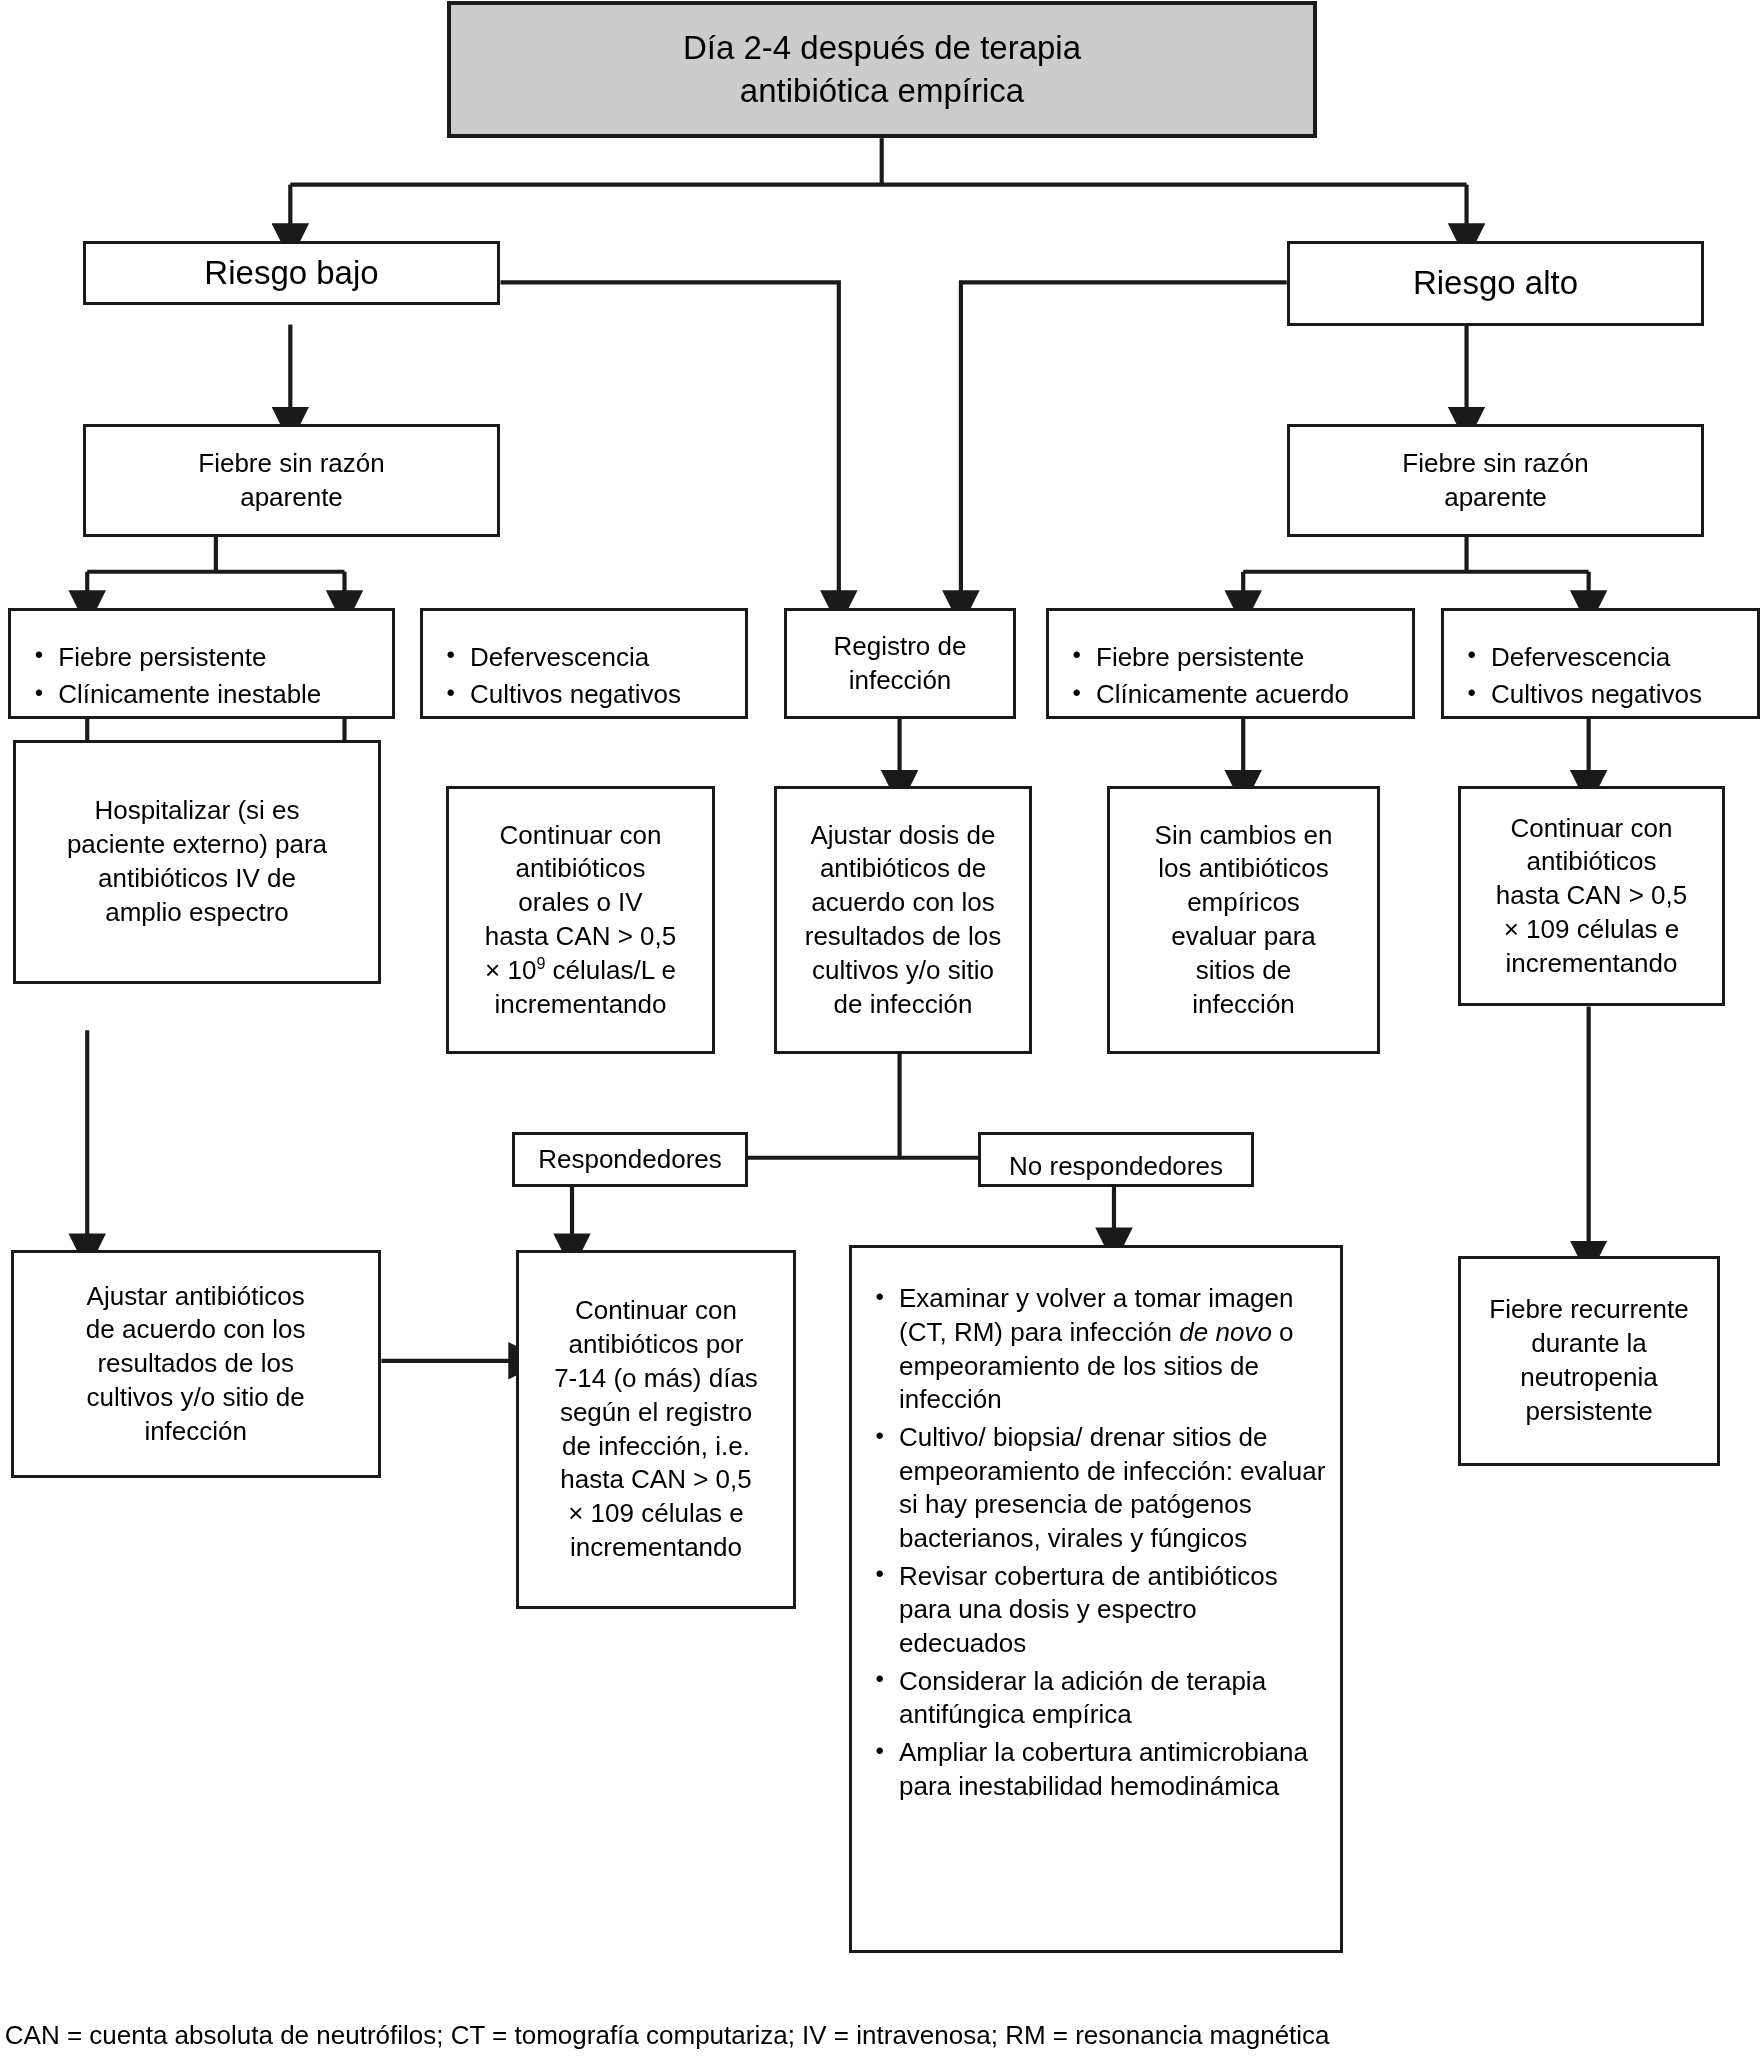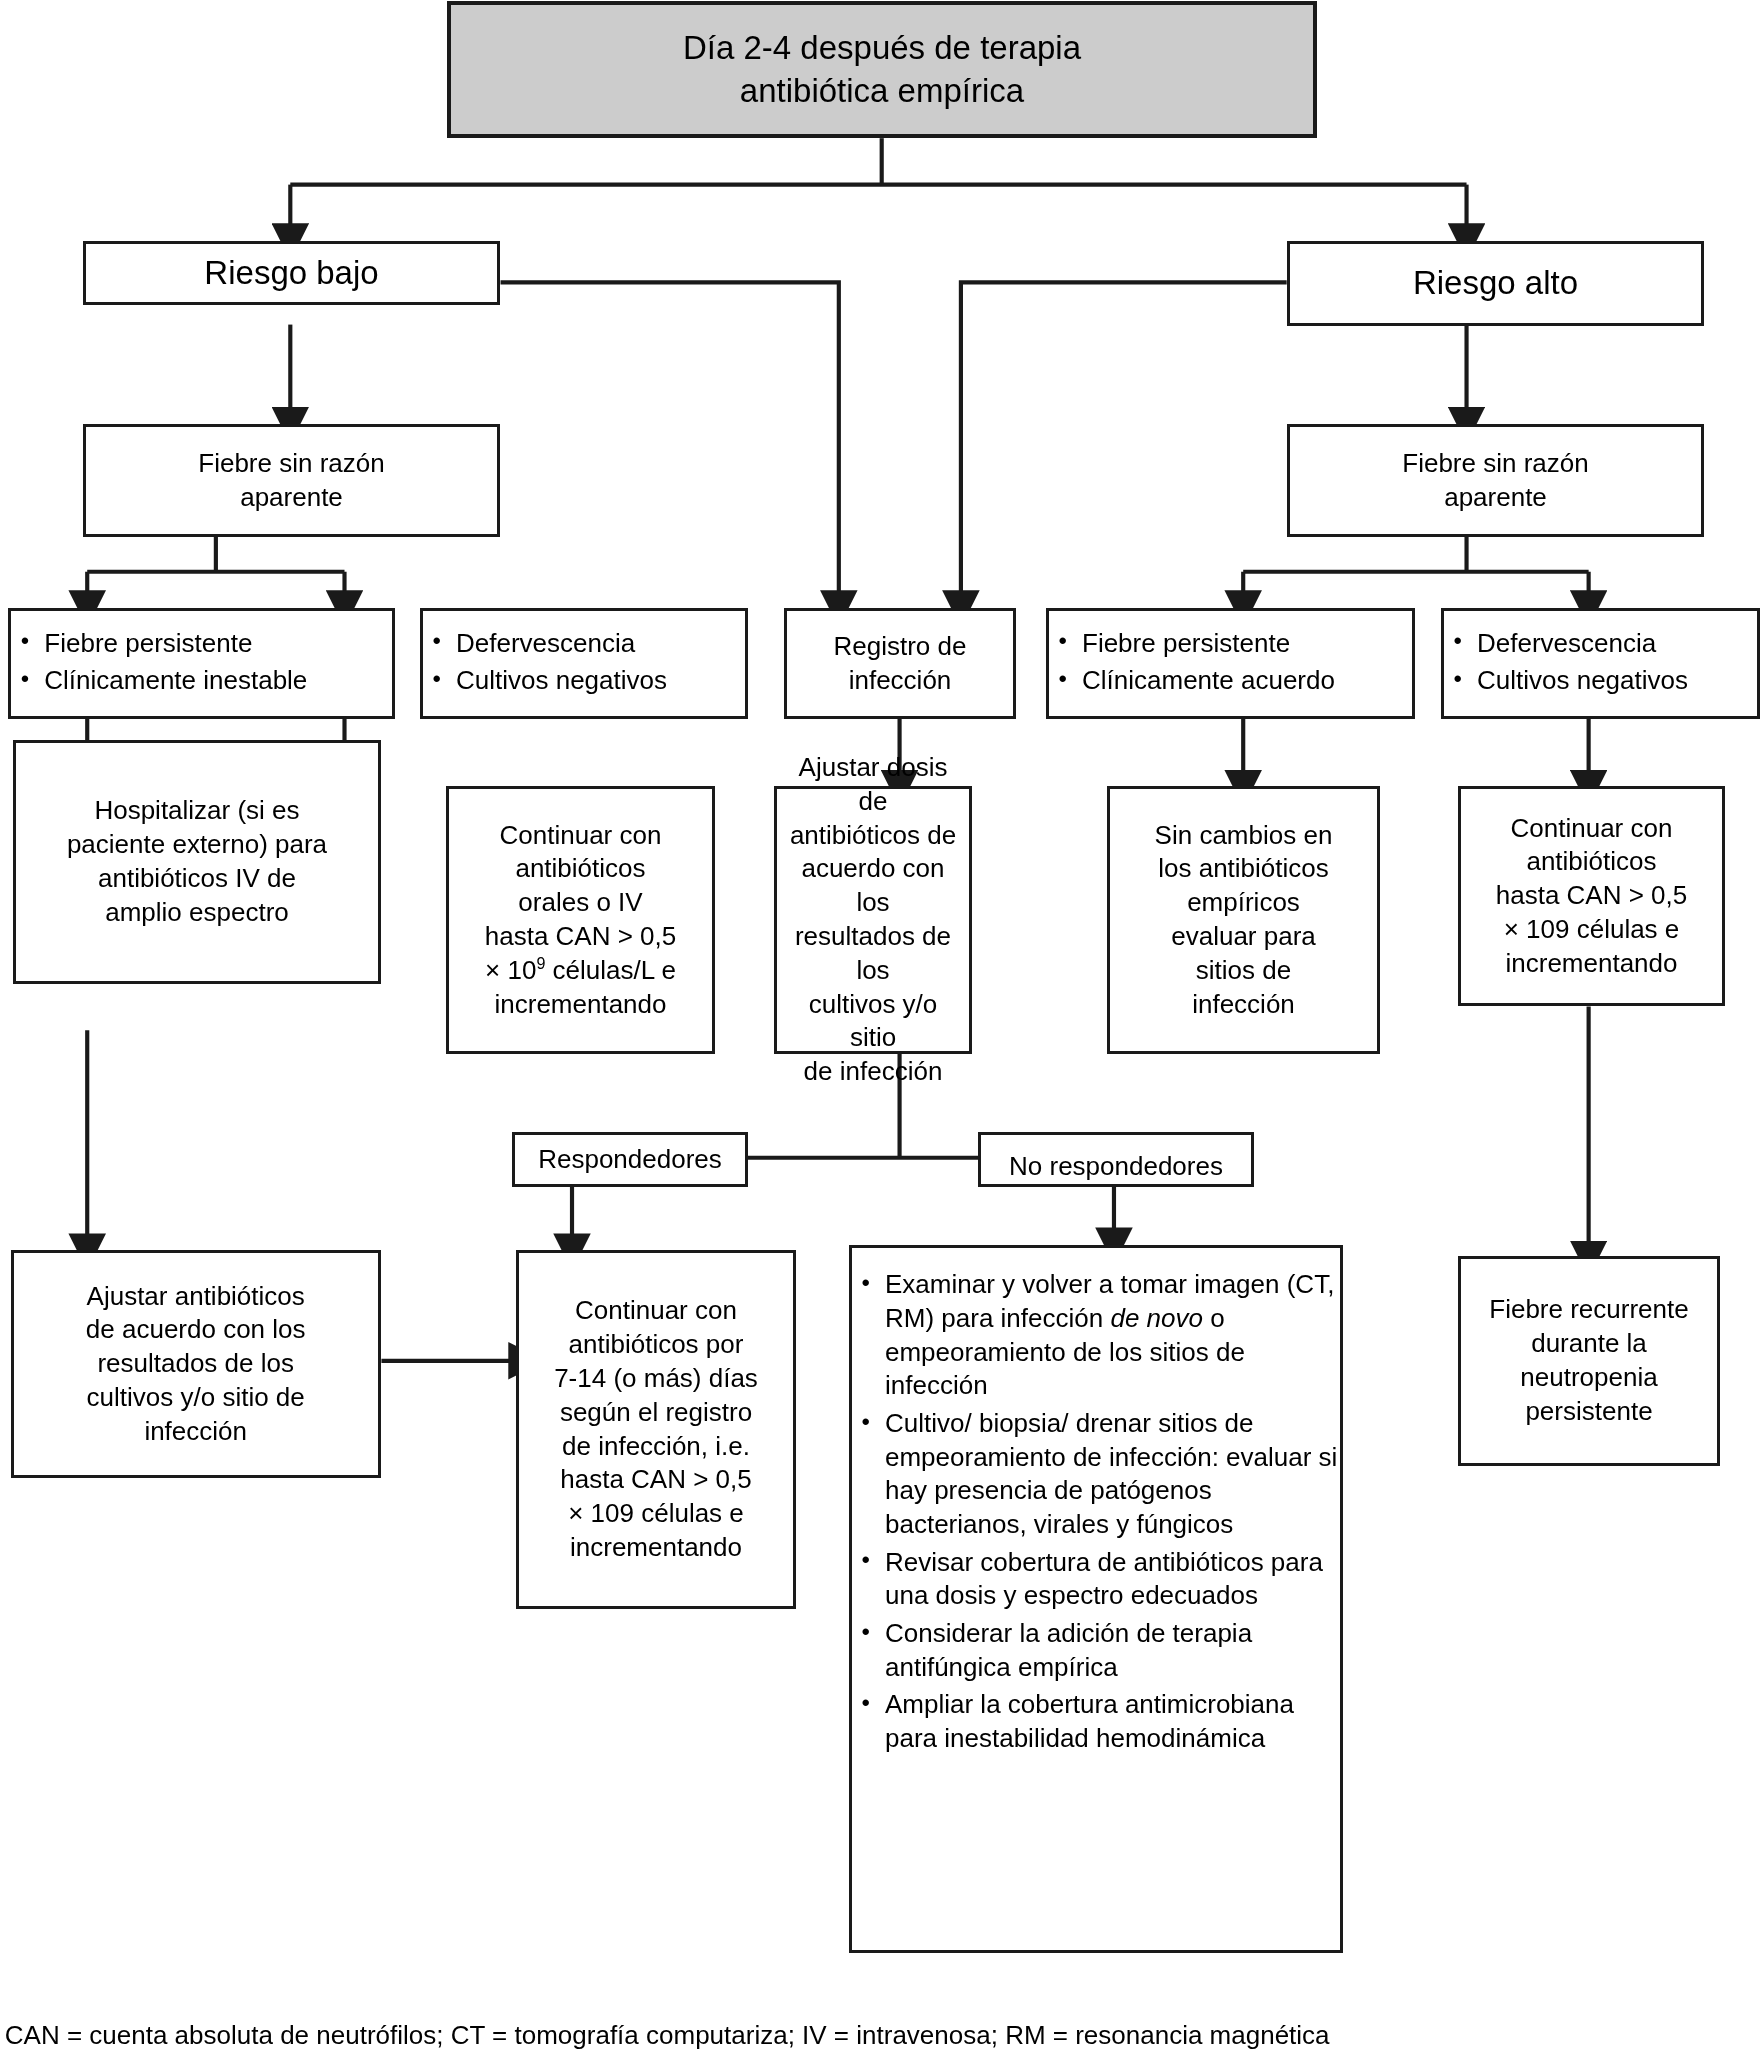--- a/index.html
+++ b/index.html
@@ -7,21 +7,21 @@
        font-family:"Liberation Sans",sans-serif;color:#000;}
   #stage{position:relative;width:1764px;height:2066px;overflow:hidden;}
   svg.conn{position:absolute;left:0;top:0;width:1764px;height:2066px;pointer-events:none;}
   .node{position:absolute;box-sizing:border-box;border:3px solid #1a1a1a;background:#fff;
         display:flex;align-items:center;justify-content:center;text-align:center;
         line-height:1.30;font-size:26px;z-index:2;}
   .node.gray{background:#cccccc;border-width:4.2px;}
   .node.big{font-size:33px;}
   .node .inner{width:100%;padding:0 6px;}
   .node.list{align-items:flex-start;justify-content:flex-start;text-align:left;}
-  ul.bul{list-style:none;margin:0;padding:0;width:100%;}
+  ul.bul{list-style:none;margin:14px;padding:0;width:100%;}
   ul.bul li{position:relative;padding-left:33px;margin:0 0 3.6px 0;line-height:1.30;}
   ul.bul li:before{content:"\2022";position:absolute;left:9.5px;top:-1.2px;font-size:24px;line-height:1.30;}
   .sup{font-size:0.62em;vertical-align:super;line-height:0;}
   .ital{font-style:italic;}
   .footnote{position:absolute;left:4.8px;font-size:26px;white-space:nowrap;z-index:2;}
 </style>
 </head>
 <body>
 
 <div id="stage">
@@ -145,21 +145,21 @@
     <div class="inner">
       <div>Continuar con</div>
       <div>antibióticos</div>
       <div>orales o IV</div>
       <div>hasta CAN &gt; 0,5</div>
       <div><span>× 10</span><span class="sup">9</span><span> células/L e</span></div>
       <div>incrementando</div>
     </div>
   </div>
 
-  <div class="node" style="left:774px;top:786px;width:198px;height:268px;">
+  <div class="node" style="left:774px;top:786px;width:258px;height:268px;">
     <div class="inner" style="white-space:pre-line;">Ajustar dosis de
 antibióticos de
 acuerdo con los
 resultados de los
 cultivos y/o sitio
 de infección</div>
   </div>
 
   <div class="node" style="left:1107px;top:786px;width:273px;height:268px;">
     <div class="inner" style="white-space:pre-line;">Sin cambios en

